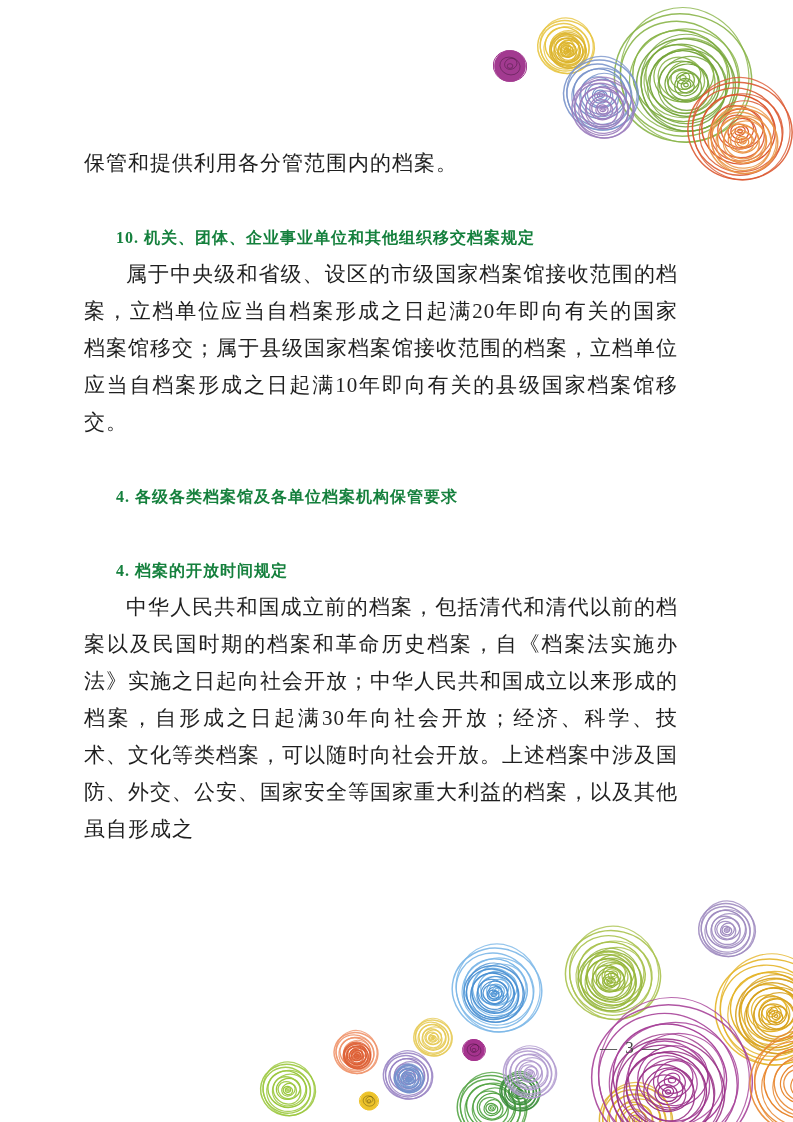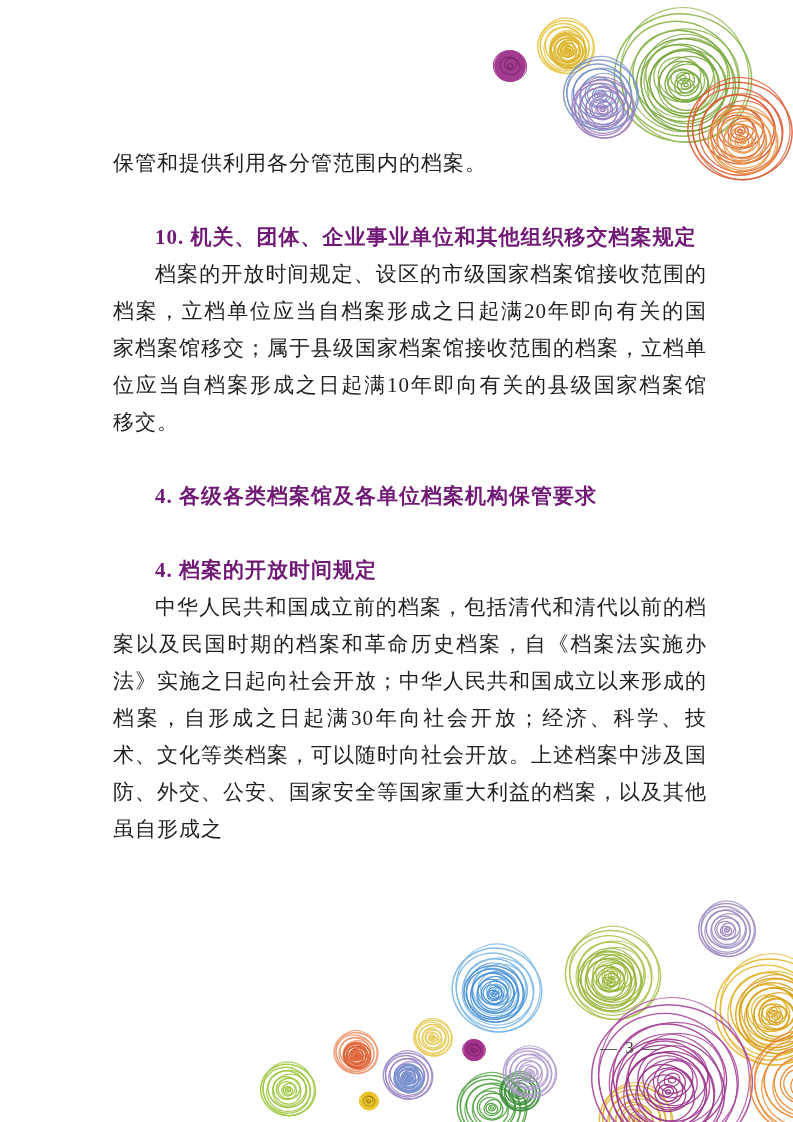--- a/index.html
+++ b/index.html
@@ -14,40 +14,40 @@
     background: #ffffff;
     overflow: hidden;
   }
   .decor {
     position: absolute; left: 0; top: 0;
     width: 793px; height: 1122px;
     z-index: 0;
   }
   .content {
     position: absolute;
-    left: 113px; top: 145px;
+    left: 84px; top: 145px;
     width: 594px;
     z-index: 1;
     color: #1f1f1f;
     font-size: 21px;
     line-height: 37px;
     letter-spacing: 1px;
     text-align: justify;
   }
   .content p { margin: 0; }
   .body-par { text-indent: 2em; }
   .no-indent { text-indent: 0; }
   .section-heading {
     margin: 37px 0 0 0;
     font-weight: 700;
     text-indent: 2em;
-    font-size: 21px;
+    font-size: 16px;
     line-height: 37px;
     letter-spacing: 1px;
-    color: #701a75;
+    color: #15803d;
   }
   .pagenum {
     position: absolute;
     left: 600px; top: 1038px;
     z-index: 2;
     font-size: 17px;
     letter-spacing: 2px;
     color: #454545;
     white-space: nowrap;
   }
@@ -120,21 +120,21 @@
         <use href="#sym-scribble" xlink:href="#sym-scribble" x="745" y="1027" width="116" height="116" color="#e8872f"></use>
       </g>
   </svg>
 
   <main class="content">
 
     <p class="body-par no-indent">保管和提供利用各分管范围内的档案。</p>
 
     <section>
       <h2 class="section-heading">10. 机关、团体、企业事业单位和其他组织移交档案规定</h2>
-      <p class="body-par">档案的开放时间规定、设区的市级国家档案馆接收范围的档案，立档单位应当自档案形成之日起满20年即向有关的国家档案馆移交；属于县级国家档案馆接收范围的档案，立档单位应当自档案形成之日起满10年即向有关的县级国家档案馆移交。</p>
+      <p class="body-par">属于中央级和省级、设区的市级国家档案馆接收范围的档案，立档单位应当自档案形成之日起满20年即向有关的国家档案馆移交；属于县级国家档案馆接收范围的档案，立档单位应当自档案形成之日起满10年即向有关的县级国家档案馆移交。</p>
     </section>
 
     <section>
     </section>
 
     <section>
       <h2 class="section-heading">4. 各级各类档案馆及各单位档案机构保管要求</h2>
     </section>
 
     <section>

